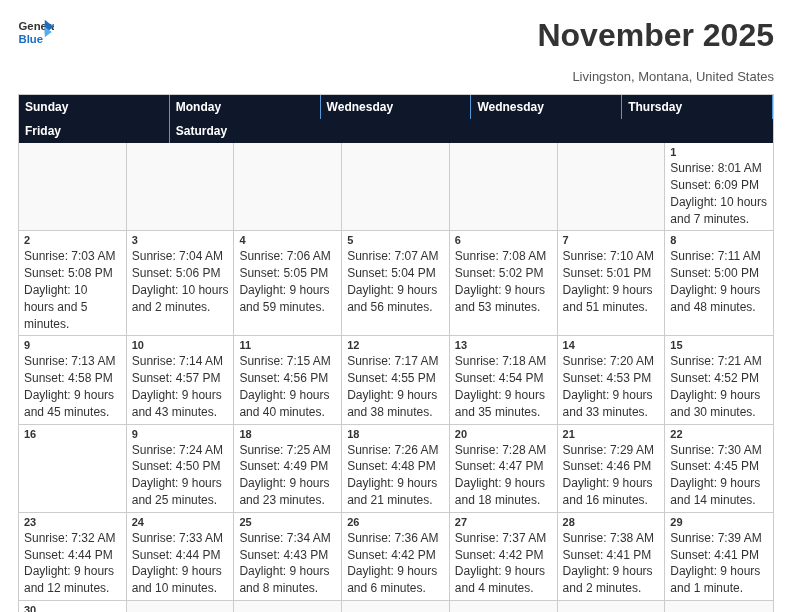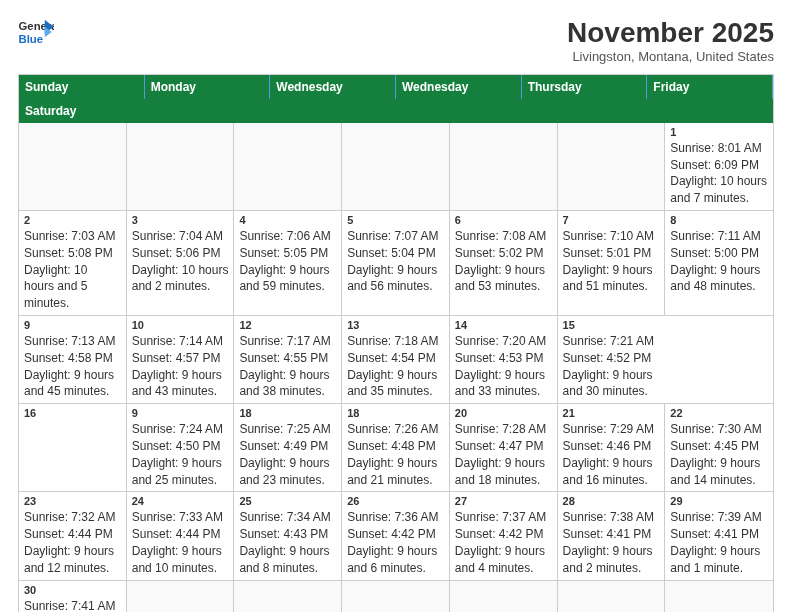--- a/index.html
+++ b/index.html
@@ -29,39 +29,40 @@
       gap: 4px;
     }
     .logo-icon {
       width: 36px;
       height: 28px;
     }
     .title-block {
       text-align: right;
     }
     .month-title {
-      font-size: 28px;
+      font-size: 32px;
       font-weight: bold;
       color: #333;
       line-height: 1.1;
     }
     .location {
       font-size: 13px;
       color: #555;
+      margin-top: 16px;
     }
     .calendar {
       border: 1px solid #ccc;
       flex: 1;
       display: flex;
       flex-direction: column;
     }
     .cal-header {
       display: grid;
-      grid-template-columns: repeat(6, 1fr);
-      background: #15803d;
+      grid-template-columns: repeat(5, 1fr);
+      background: #0f172a;
     }
     .cal-header-cell {
       color: #fff;
       font-size: 12px;
       font-weight: bold;
       padding: 5px 6px;
       border-right: 1px solid #5599dd;
       text-align: left;
     }
     .cal-header-cell:last-child { border-right: none; }
@@ -175,20 +176,24 @@
         <div class="cal-row">
           <div class="cal-cell">
             <span class="day-num">9</span>
             <div class="day-info">Sunrise: 7:13 AM<br>Sunset: 4:58 PM<br>Daylight: 9 hours and 45 minutes.</div>
           </div>
           <div class="cal-cell">
             <span class="day-num">10</span>
             <div class="day-info">Sunrise: 7:14 AM<br>Sunset: 4:57 PM<br>Daylight: 9 hours and 43 minutes.</div>
           </div>
           <div class="cal-cell">
+            <span class="day-num">11</span>
+            <div class="day-info">Sunrise: 7:15 AM<br>Sunset: 4:56 PM<br>Daylight: 9 hours and 40 minutes.</div>
+          </div>
+          <div class="cal-cell">
             <span class="day-num">12</span>
             <div class="day-info">Sunrise: 7:17 AM<br>Sunset: 4:55 PM<br>Daylight: 9 hours and 38 minutes.</div>
           </div>
           <div class="cal-cell">
             <span class="day-num">13</span>
             <div class="day-info">Sunrise: 7:18 AM<br>Sunset: 4:54 PM<br>Daylight: 9 hours and 35 minutes.</div>
           </div>
           <div class="cal-cell">
             <span class="day-num">14</span>
             <div class="day-info">Sunrise: 7:20 AM<br>Sunset: 4:53 PM<br>Daylight: 9 hours and 33 minutes.</div>

